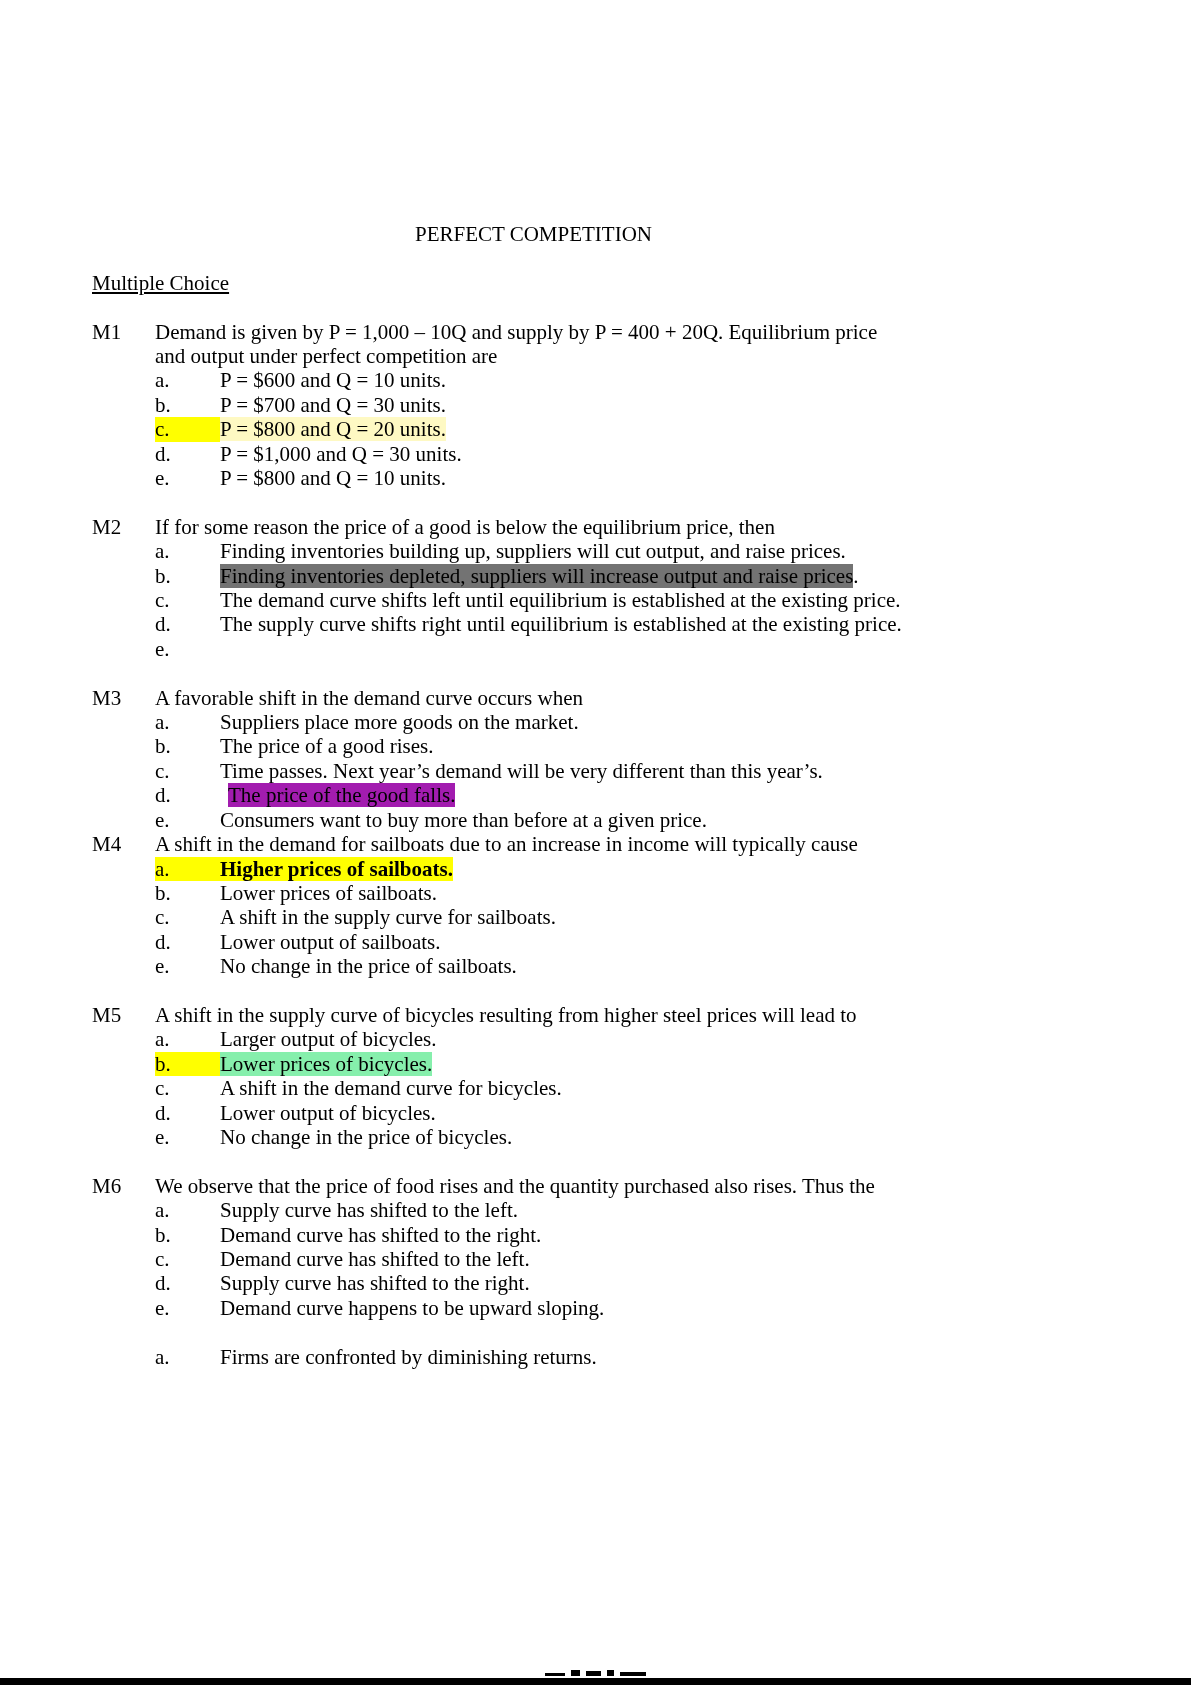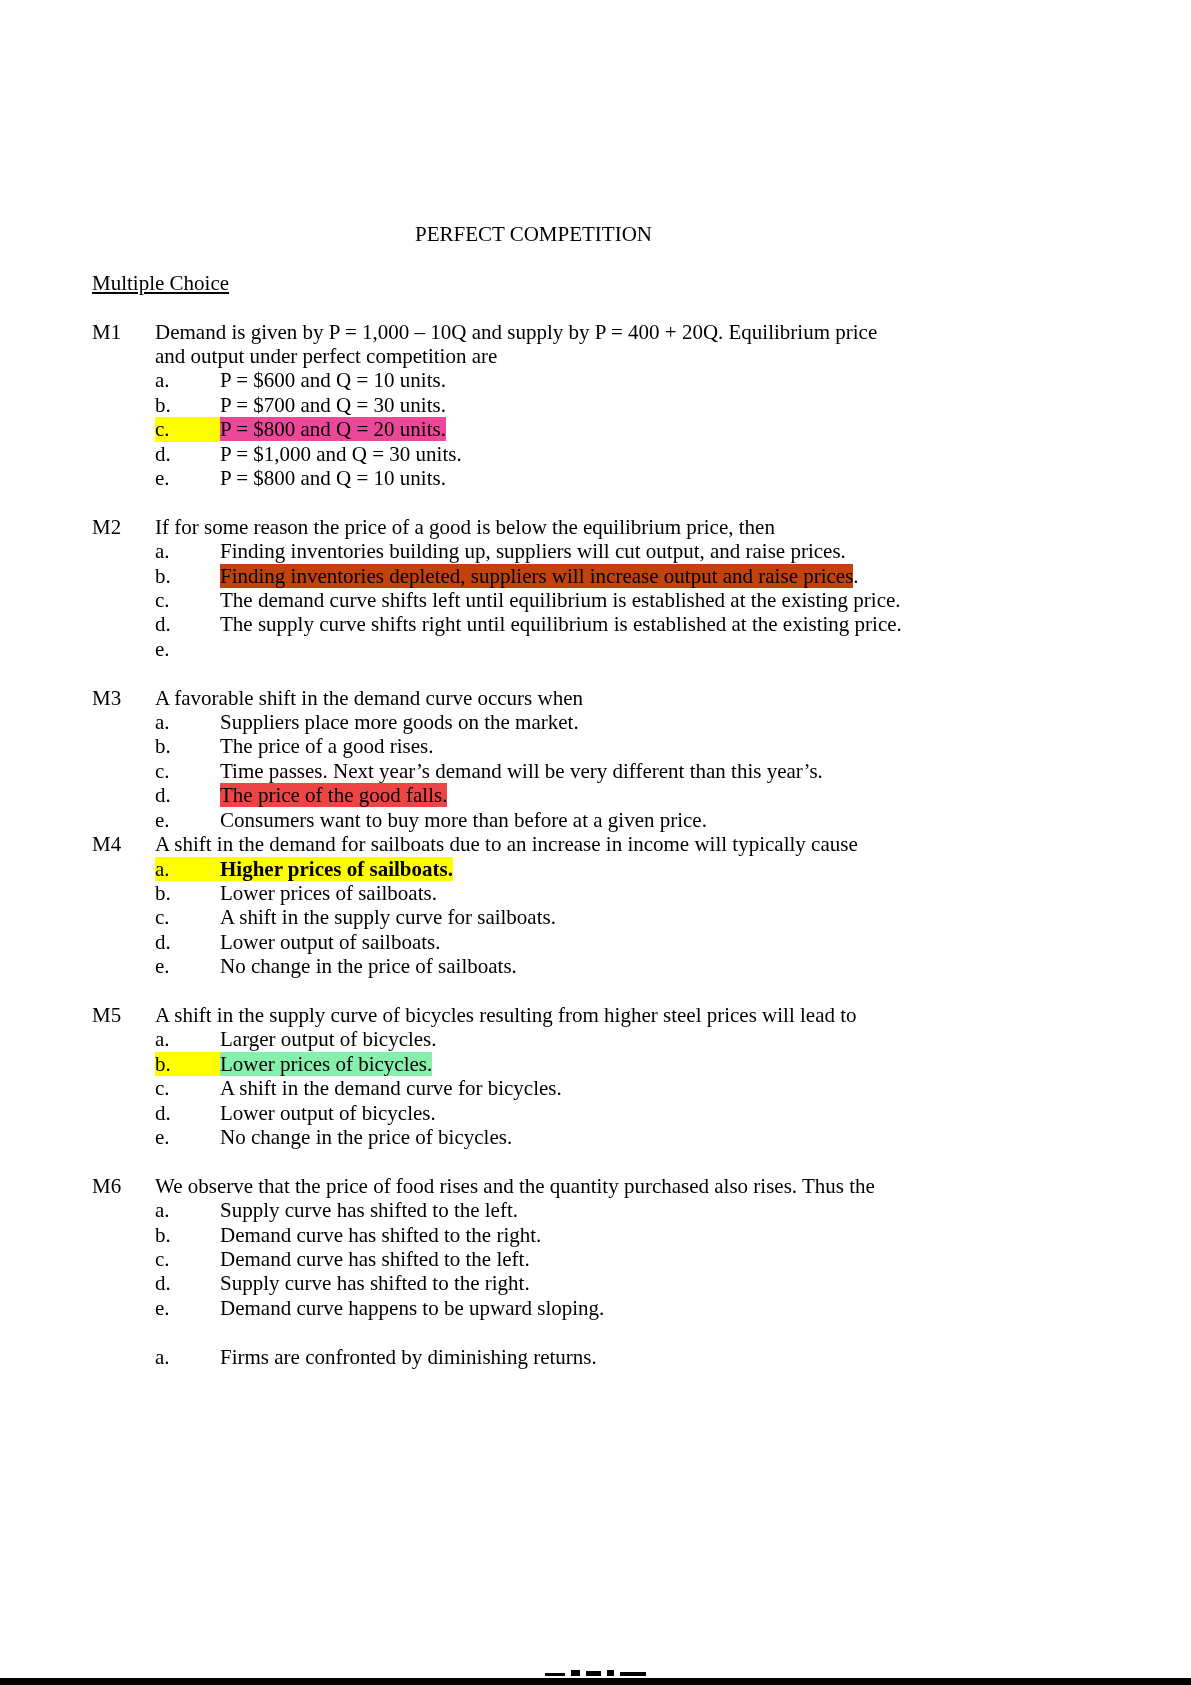--- a/index.html
+++ b/index.html
@@ -48,21 +48,21 @@
         <div class="option">
           <span class="opt-label">a.</span>
           <span class="opt-text"><span>P = $600 and Q = 10 units.</span></span>
         </div>
         <div class="option">
           <span class="opt-label">b.</span>
           <span class="opt-text"><span>P = $700 and Q = 30 units.</span></span>
         </div>
         <div class="option">
           <span class="opt-label hl" style="background: rgb(255, 255, 0);">c.</span>
-          <span class="opt-text"><span class="hl" style="background: #ec4899;">P = $800 and Q = 20 units.</span></span>
+          <span class="opt-text"><span class="hl" style="background: #fef9c3;">P = $800 and Q = 20 units.</span></span>
         </div>
         <div class="option">
           <span class="opt-label">d.</span>
           <span class="opt-text"><span>P = $1,000 and Q = 30 units.</span></span>
         </div>
         <div class="option">
           <span class="opt-label">e.</span>
           <span class="opt-text"><span>P = $800 and Q = 10 units.</span></span>
         </div>
       </div>
@@ -72,21 +72,21 @@
           <span class="q-body">
             <div class="q-line">If for some reason the price of a good is below the equilibrium price, then</div>
           </span>
         </div>
         <div class="option">
           <span class="opt-label">a.</span>
           <span class="opt-text"><span>Finding inventories building up, suppliers will cut output, and raise prices.</span></span>
         </div>
         <div class="option">
           <span class="opt-label">b.</span>
-          <span class="opt-text"><span class="hl" style="background: #c2410c;">Finding inventories depleted, suppliers will increase output and raise prices</span><span>.</span></span>
+          <span class="opt-text"><span class="hl" style="background: #737373;">Finding inventories depleted, suppliers will increase output and raise prices</span><span>.</span></span>
         </div>
         <div class="option">
           <span class="opt-label">c.</span>
           <span class="opt-text"><span>The demand curve shifts left until equilibrium is established at the existing price.</span></span>
         </div>
         <div class="option">
           <span class="opt-label">d.</span>
           <span class="opt-text"><span>The supply curve shifts right until equilibrium is established at the existing price.</span></span>
         </div>
         <div class="option">
@@ -107,21 +107,21 @@
         <div class="option">
           <span class="opt-label">b.</span>
           <span class="opt-text"><span>The price of a good rises.</span></span>
         </div>
         <div class="option">
           <span class="opt-label">c.</span>
           <span class="opt-text"><span>Time passes. Next year’s demand will be very different than this year’s.</span></span>
         </div>
         <div class="option">
           <span class="opt-label">d.</span>
-          <span class="opt-text"><span class="hl" style="background: #ef4444;">The price of the good falls.</span></span>
+          <span class="opt-text"><span class="hl" style="background: #a21caf; margin-left: 8px;">The price of the good falls.</span></span>
         </div>
         <div class="option">
           <span class="opt-label">e.</span>
           <span class="opt-text"><span>Consumers want to buy more than before at a given price.</span></span>
         </div>
       </div>
       <div class="question no-gap">
         <div class="q-head">
           <span class="q-num">M4</span>
           <span class="q-body">

